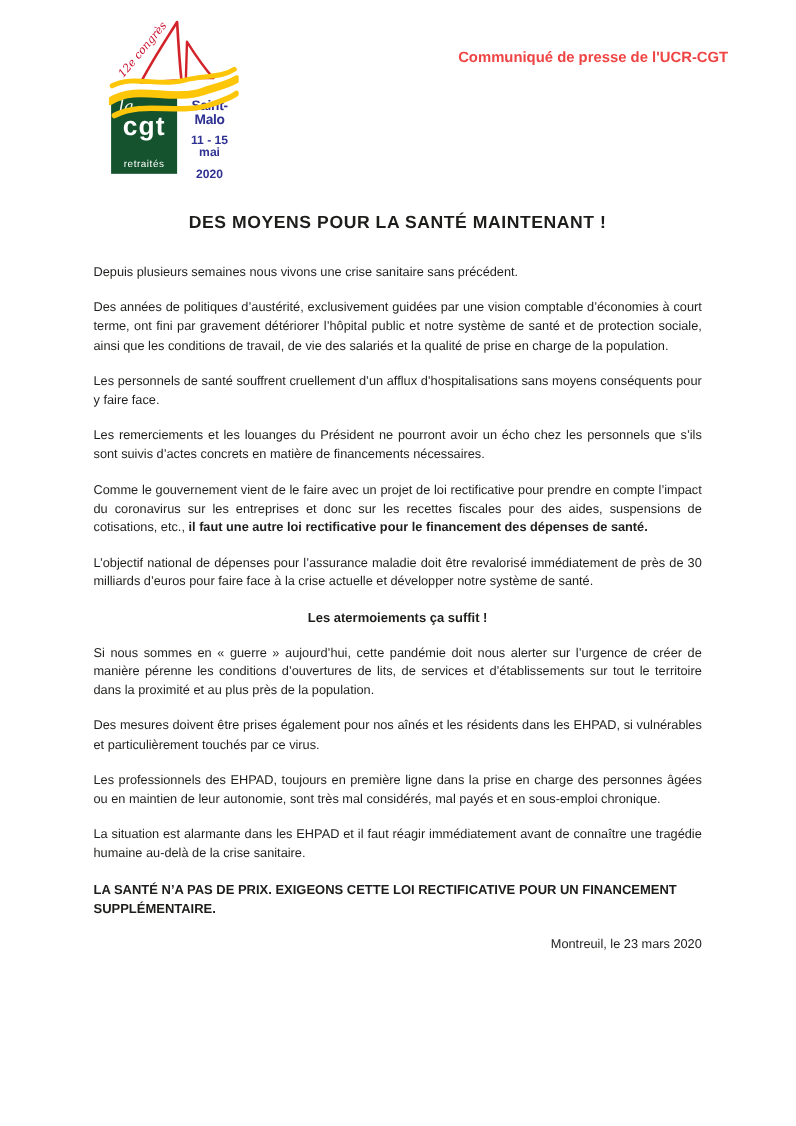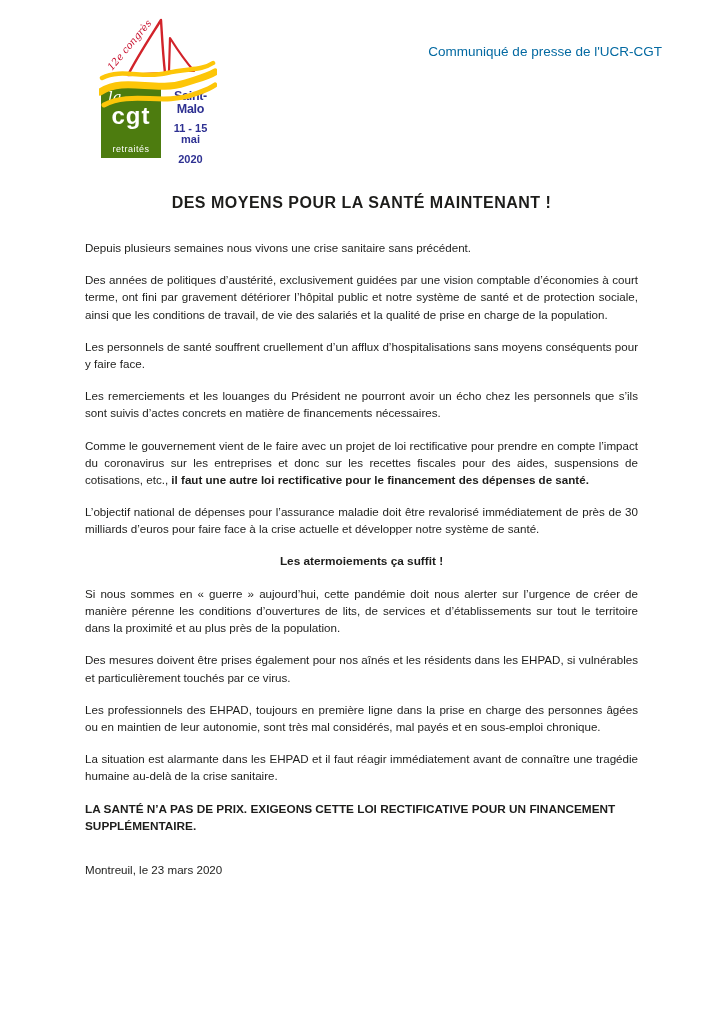--- a/index.html
+++ b/index.html
@@ -3,29 +3,29 @@
 <meta charset="utf-8">
 <style>
   html,body { margin:0; padding:0; background:#ffffff; }
   .page {
     position:relative; width:724px; height:1024px; background:#ffffff;
     font-family:"Liberation Sans", sans-serif; color:#1d1d1b; overflow:hidden;
   }
   
   .press-label {
     position:absolute; top:44px; right:62px;
-    font-weight:normal; font-size:13.5px; color:#0369a1;
+    font-weight:bold; font-size:13.5px; color:#ef4444;
   }
   .logo {
     position:absolute; left:99px; top:16px; width:118px; height:150px;
   }
   .logo svg { position:absolute; left:0; top:0; z-index:2; pointer-events:none; }
   .cgt-square {
     position:absolute; left:2px; top:72px; width:60px; height:70px;
-    background:#4d7c0f; z-index:1;
+    background:#14532d; z-index:1;
   }
   .cgt-square .la {
     position:absolute; left:7px; top:0px;
     font-family:"DejaVu Serif", serif; font-style:italic;
     color:#ffffff; font-size:15px;
   }
   .cgt-square .cgt {
     position:absolute; left:0; top:16px; width:100%; text-align:center;
     color:#ffffff; font-weight:bold; font-size:24px; letter-spacing:1px; line-height:1;
   }
@@ -52,21 +52,21 @@
   }
   .para .b { font-weight:bold; }
   .subheading {
     text-align:center; font-weight:bold; font-size:11.8px;
     line-height:17.2px; margin:15px 0;
   }
   .closing {
     text-align:left; font-weight:bold; font-size:11.8px;
     line-height:17.2px; margin:16px 0 0 0;
   }
-  .dateline { text-align:left; font-size:11.6px; margin-top:28px; }
+  .dateline { text-align:right; font-size:11.6px; margin-top:17px; }
 </style>
 </head>
 <body>
 
 <div class="page">
 
   <div class="logo">
     <svg width="118" height="98" viewBox="0 0 118 98" aria-hidden="true">
 
       <path d="M62,4 C52,20 40,38 29,59 L66,57 C64,39 63,20 62,4 Z" fill="#ffffff" stroke="#d2232a" stroke-width="2.4" stroke-linejoin="round"></path>

